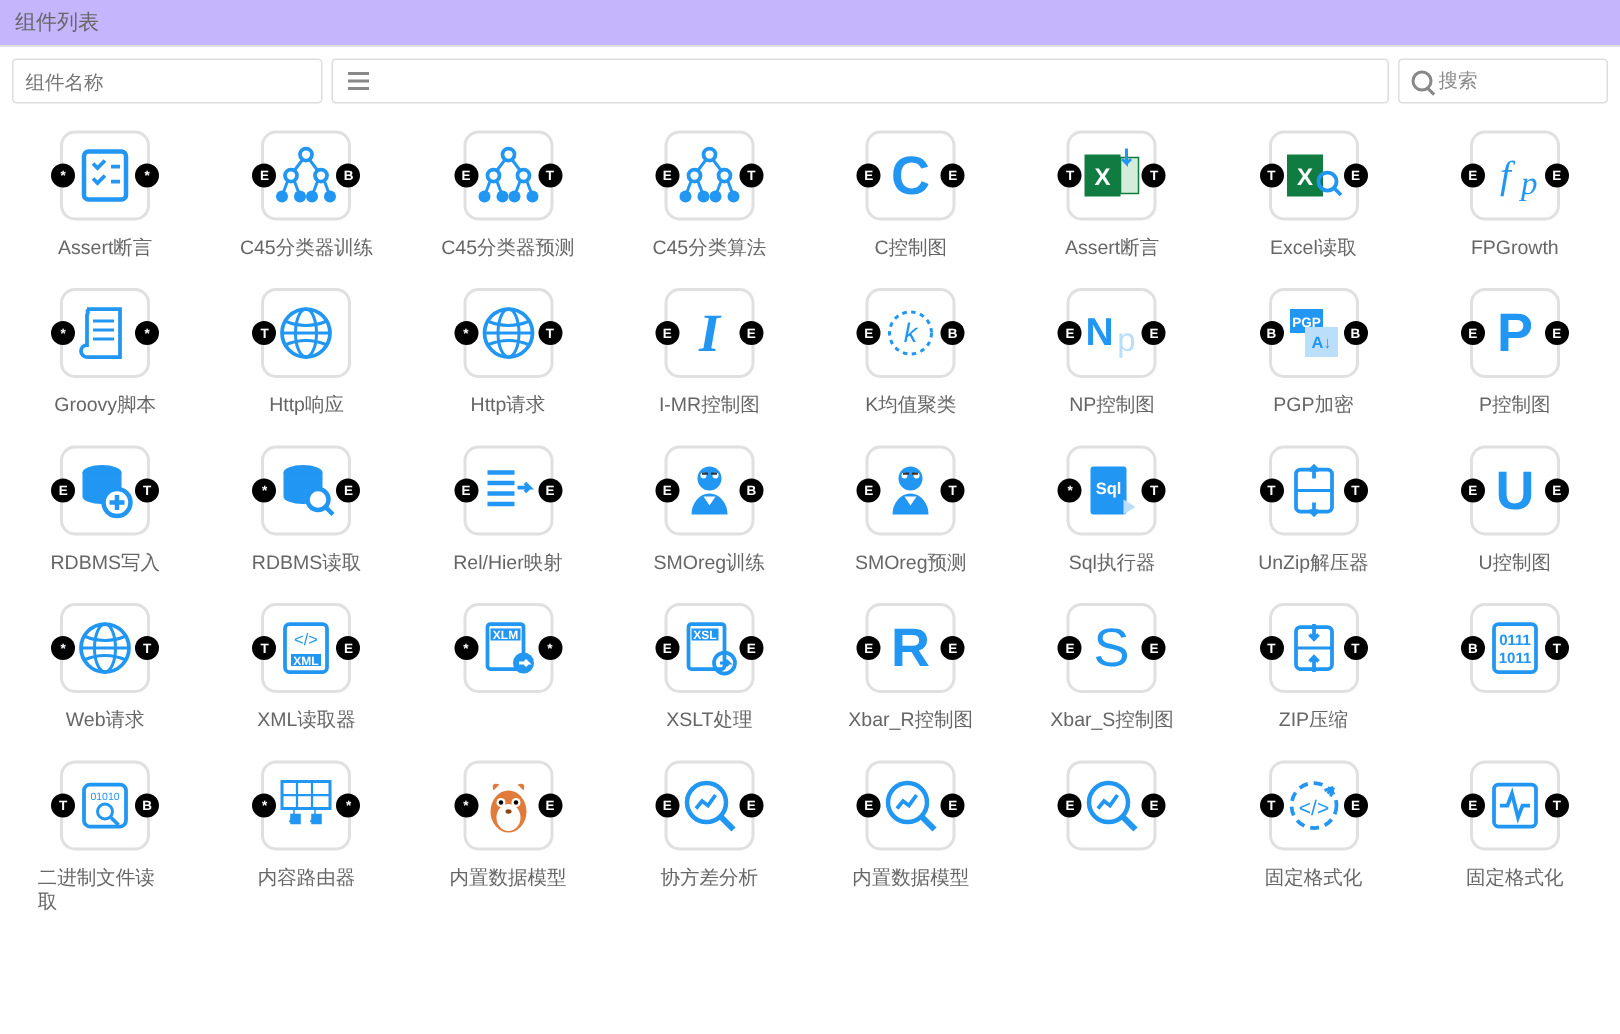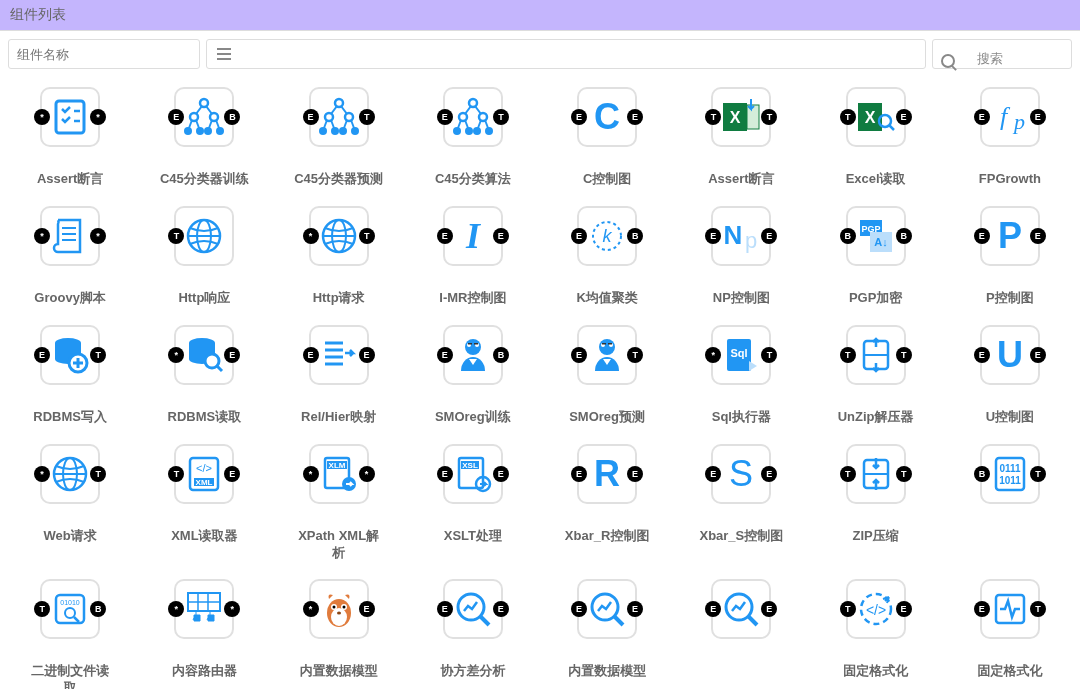--- a/index.html
+++ b/index.html
@@ -1,33 +1,33 @@
 <!DOCTYPE html>
 <html><head>
 <meta charset="utf-8">
 <style>
 * { margin: 0; padding: 0; box-sizing: border-box; }
 body { font-family: "Microsoft YaHei", Arial, sans-serif; font-size: 13px; color: #555; background: #fff; width: 1080px; }
 .header { background: #c4b5fd; border-bottom: 1px solid #ddd; padding: 6px 10px; font-size: 14px; color: #666; }
 .toolbar { display: flex; gap: 6px; padding: 8px; align-items: center; }
-.name-input { width: 192px; height: 30px; border: 1px solid #ddd; border-radius: 3px; padding: 0 8px; font-size: 13px; color: #aaa; }
+.name-input { width: 207px; height: 30px; border: 1px solid #ddd; border-radius: 3px; padding: 0 8px; font-size: 13px; color: #aaa; }
 .dropdown { flex: 1; height: 30px; border: 1px solid #ddd; border-radius: 3px; display: flex; align-items: center; padding: 0 10px; background: #fff; }
 .hamburger { display: flex; flex-direction: column; gap: 3px; }
 .hamburger span { display: block; width: 14px; height: 2px; background: #888; }
-.search-box { width: 140px; height: 30px; border: 1px solid #ddd; border-radius: 3px; display: flex; align-items: flex-end; padding: 0 8px; gap: 22px; color: #888; }
+.search-box { width: 140px; height: 30px; border: 1px solid #ddd; border-radius: 3px; display: flex; align-items: center; padding: 0 8px; gap: 4px; color: #888; }
 .search-icon { width: 14px; height: 14px; border: 2px solid #888; border-radius: 50%; position: relative; }
 .search-icon::after { content: ''; position: absolute; width: 6px; height: 2px; background: #888; transform: rotate(45deg); bottom: -3px; right: -4px; }
 .grid { display: grid; grid-template-columns: repeat(8, 1fr); gap: 18px 30px; padding: 10px 18px; }
 .item { display: flex; flex-direction: column; align-items: center; cursor: pointer; }
 .icon-box { width: 60px; height: 60px; border: 2px solid #e0e0e0; border-radius: 10px; position: relative; display: flex; align-items: center; justify-content: center; background: #fff; }
 .port { position: absolute; width: 16px; height: 16px; border-radius: 50%; background: #000; color: #fff; font-size: 9px; font-weight: bold; display: flex; align-items: center; justify-content: center; top: 50%; transform: translateY(-50%); }
 .port.left { left: -8px; }
 .port.right { right: -8px; }
 .svg-icon { width: 44px; height: 44px; }
-.label { margin-top: 24px; font-size: 13px; color: #666; text-align: center; max-width: 90px; line-height: 1.3; font-weight: bold; }
+.label { margin-top: 10px; font-size: 13px; color: #666; max-width: 90px; line-height: 1.3; }
 </style>
 </head>
 <body>
 
 <div class="header">
   <span>组件列表</span>
 </div>
 
 <div class="toolbar">
   <input class="name-input" placeholder="组件名称" style="">
@@ -403,21 +403,20 @@
         <div class="port left">*</div>
         <div class="port right">*</div>
         <svg class="svg-icon" viewBox="0 0 44 44">
           <rect x="8" y="6" width="24" height="30" rx="2" fill="none" stroke="#2196f3" stroke-width="2.5"></rect>
           <rect x="10" y="9" width="20" height="8" fill="#2196f3"></rect>
           <text x="20" y="16" fill="#fff" font-size="8" font-weight="bold" text-anchor="middle">XLM</text>
           <circle cx="32" cy="32" r="7" fill="#2196f3"></circle>
           <path d="M29 32 h6 l-2-2 m2 2 l-2 2" stroke="#fff" stroke-width="2" fill="none"></path>
         </svg>
       </div>
-      <div class="label">XPath XML解析</div>
     </div>
     <div class="item">
       <div class="icon-box">
         <div class="port left">E</div>
         <div class="port right">E</div>
         <svg class="svg-icon" viewBox="0 0 44 44">
           <rect x="8" y="6" width="24" height="30" rx="2" fill="none" stroke="#2196f3" stroke-width="2.5"></rect>
           <rect x="10" y="9" width="18" height="8" fill="#2196f3"></rect>
           <text x="19" y="16" fill="#fff" font-size="8" font-weight="bold" text-anchor="middle">XSL</text>
           <circle cx="32" cy="32" r="7" fill="none" stroke="#2196f3" stroke-width="2.5"></circle>

